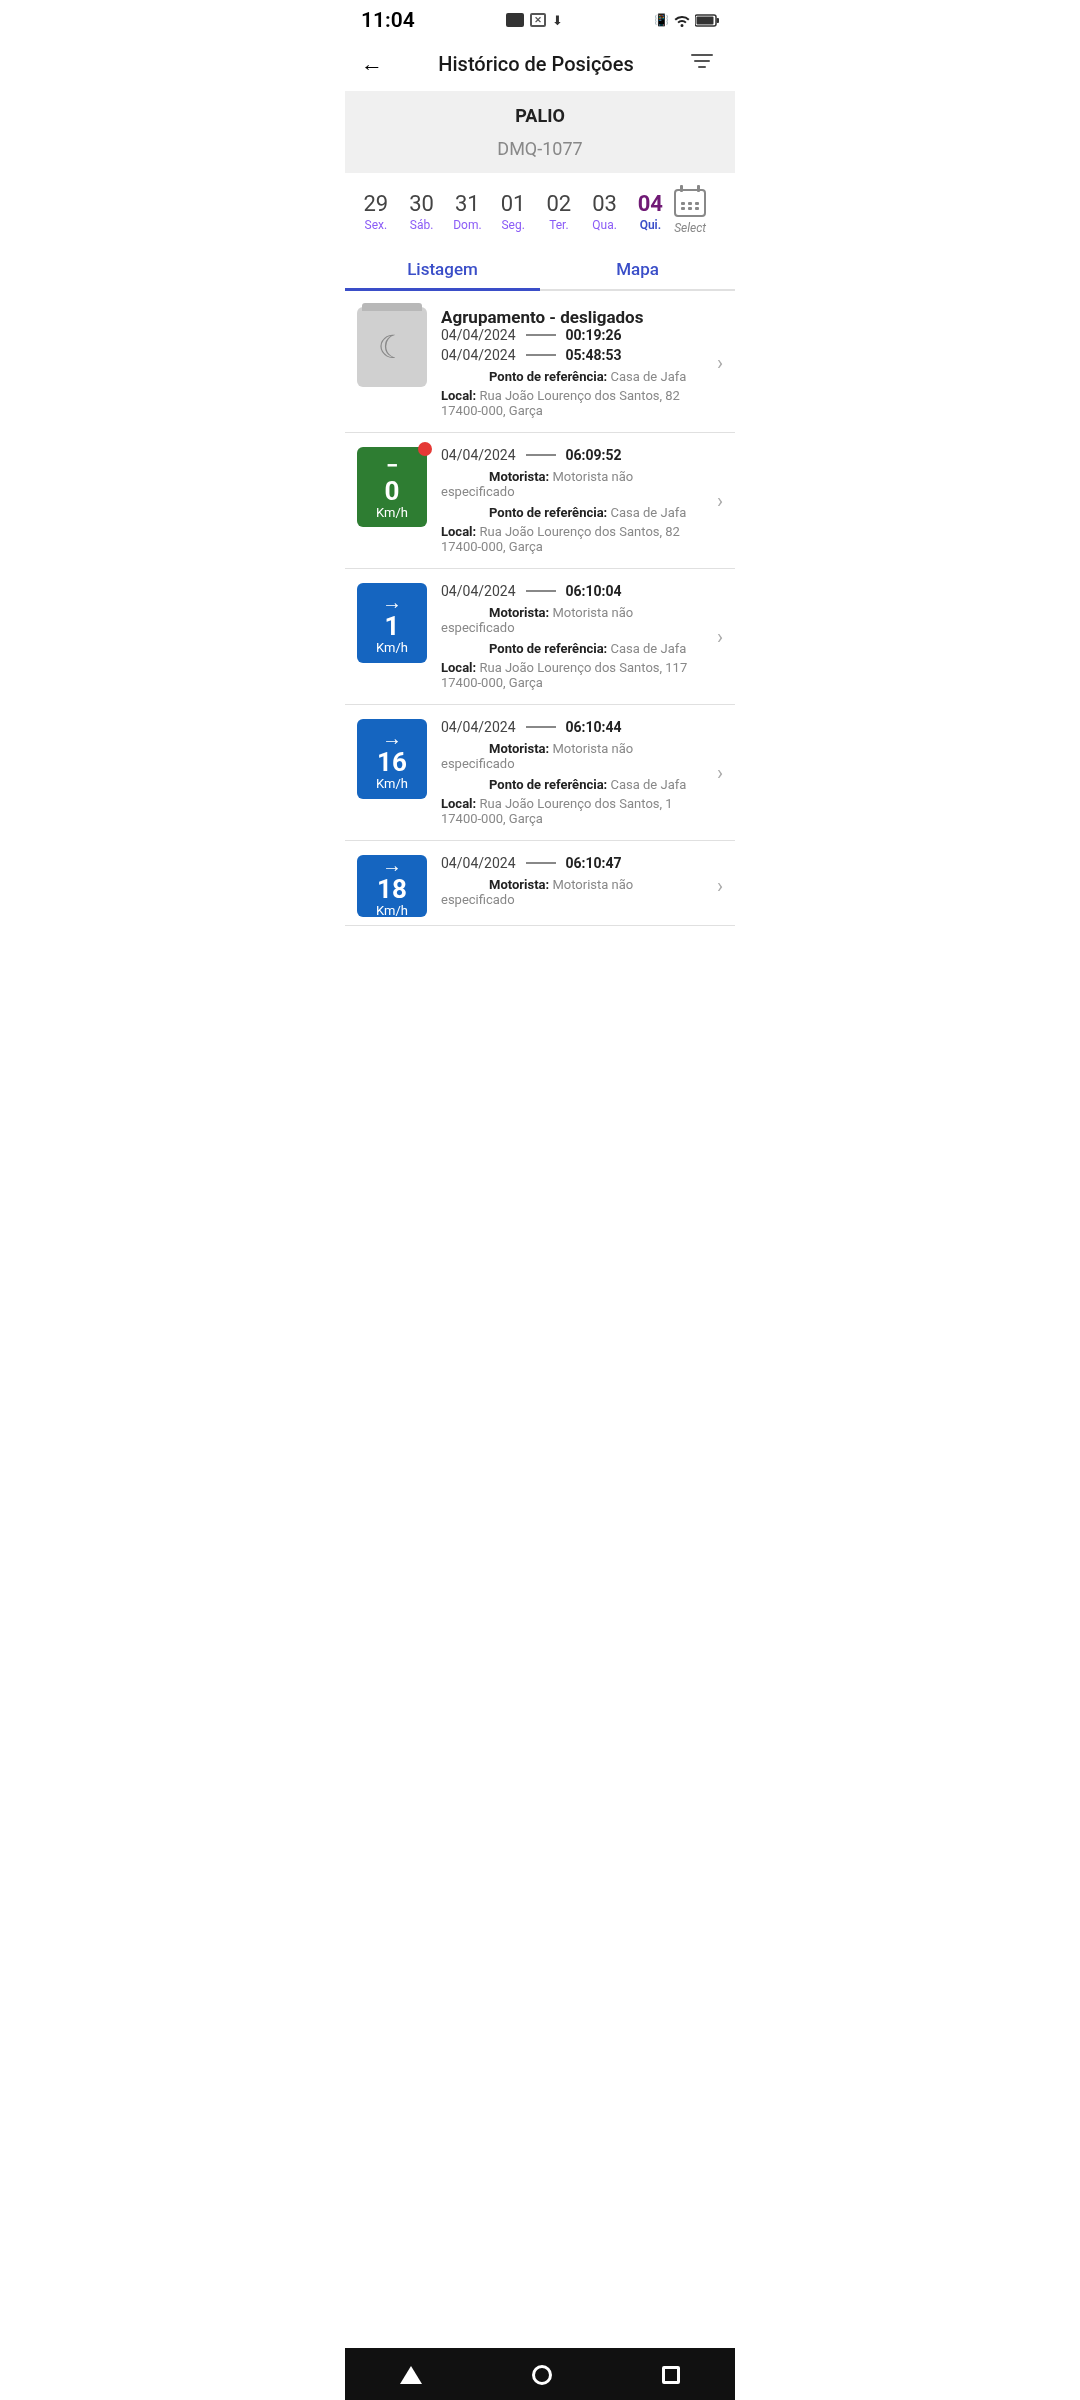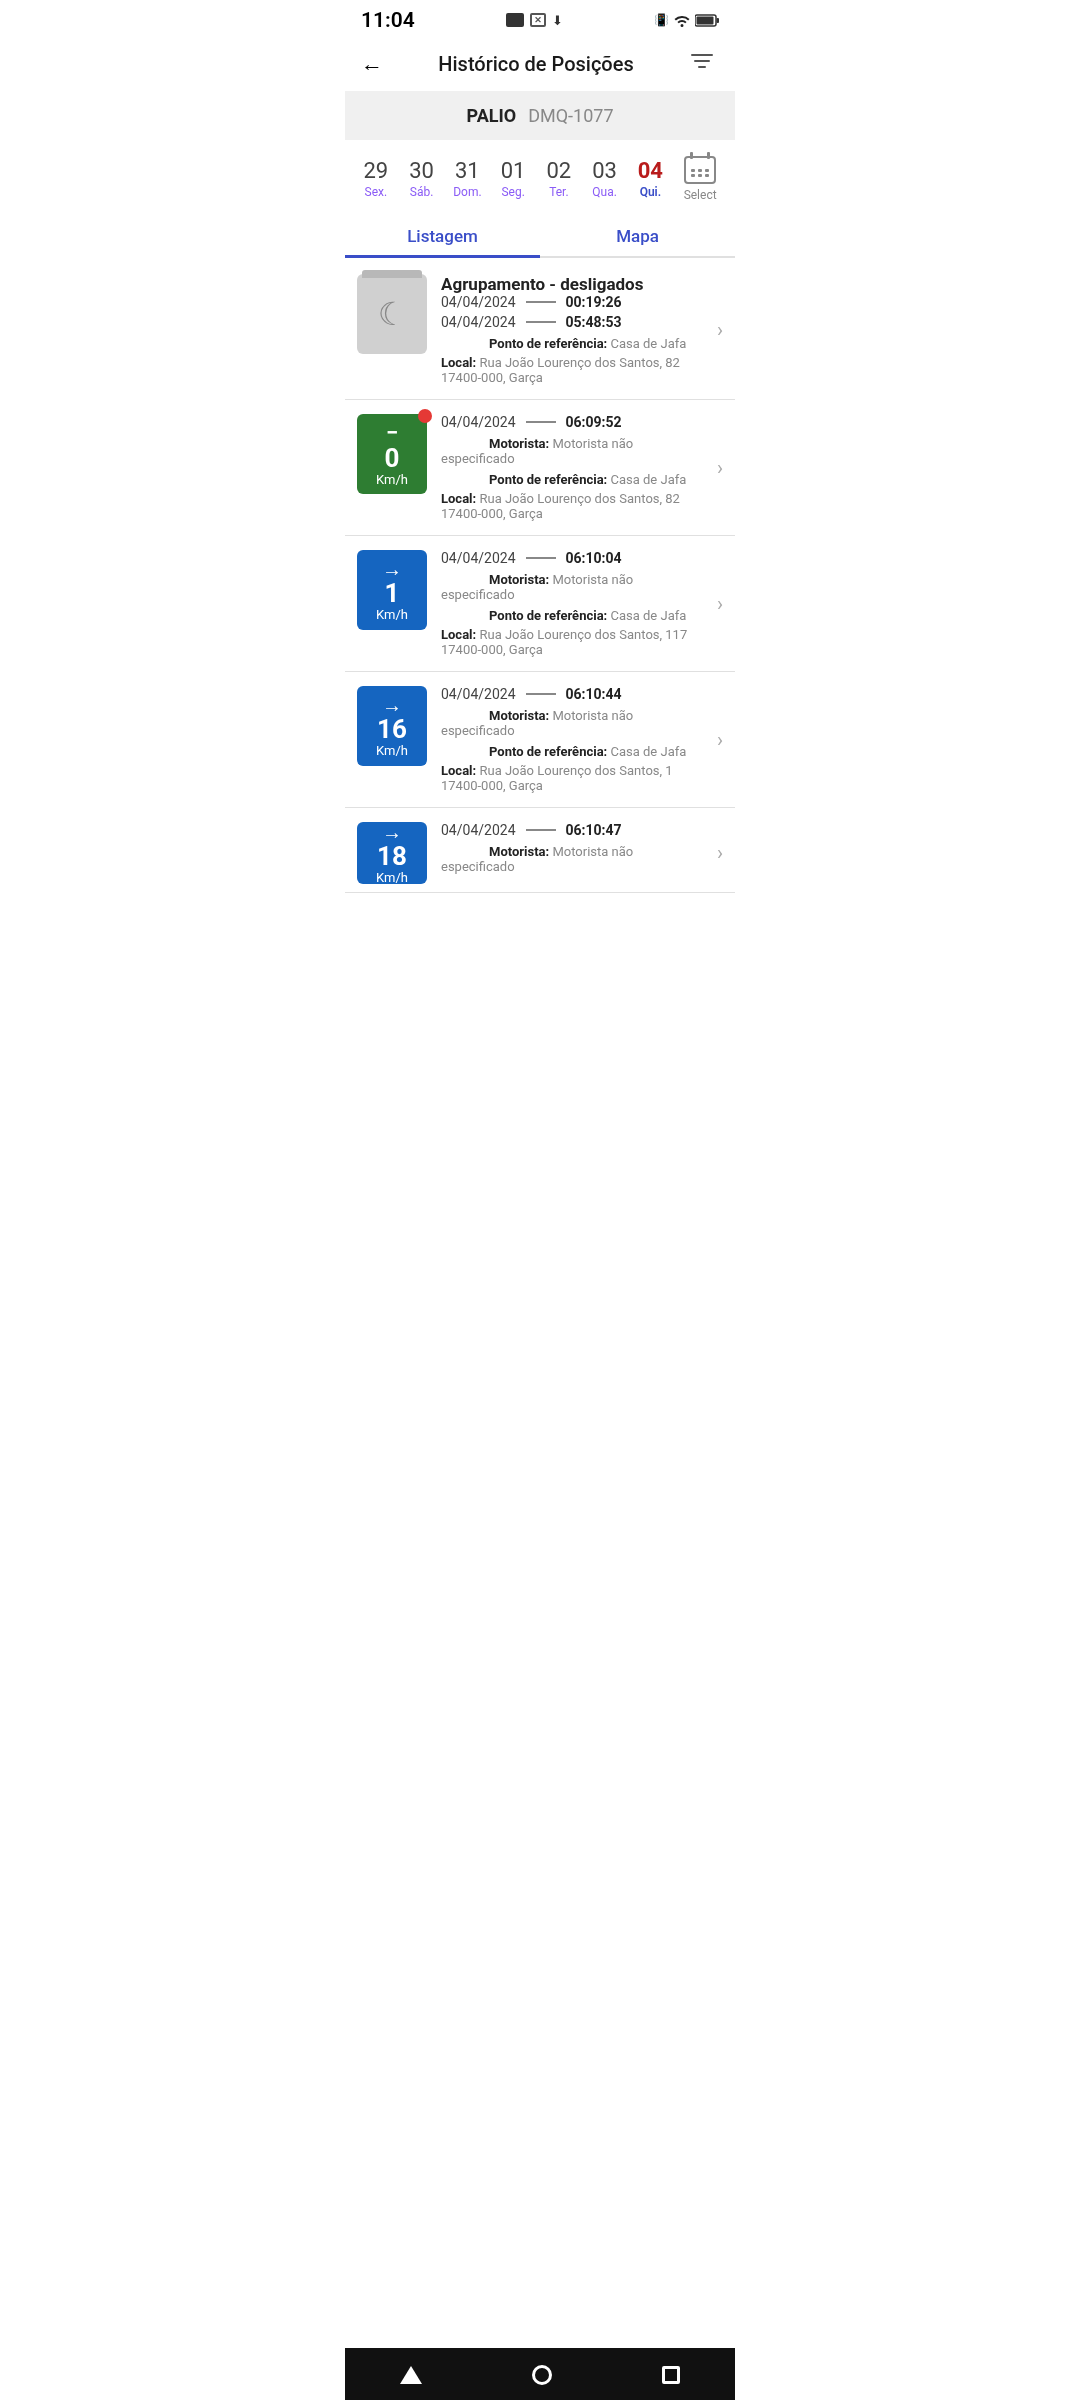--- a/index.html
+++ b/index.html
@@ -72,20 +72,21 @@
     }
 
     
     .vehicle-bar {
       background: #f0f0f0;
       padding: 14px 20px;
       display: flex;
       align-items: center;
       justify-content: center;
       gap: 12px;
+      flex-direction: column;
     }
     .vehicle-name {
       font-size: 18px;
       font-weight: 700;
       color: #222;
     }
     .vehicle-plate {
       font-size: 18px;
       font-weight: 400;
       color: #888;
@@ -111,33 +112,33 @@
       font-weight: 400;
       color: #444;
       line-height: 1.1;
     }
     .date-day {
       font-size: 12px;
       color: #8b5cf6;
       margin-top: 2px;
     }
     .date-item.active .date-num {
-      color: #b91c1c;
+      color: #701a75;
       font-weight: 700;
     }
     .date-item.active .date-day {
       color: #3a4ec8;
       font-weight: 600;
     }
     .date-calendar {
       display: flex;
       flex-direction: column;
-      align-items: center;
       cursor: pointer;
       min-width: 52px;
+      font-style: italic;
     }
     .calendar-icon-wrap {
       width: 32px;
       height: 28px;
       border: 2px solid #888;
       border-radius: 4px;
       display: flex;
       align-items: center;
       justify-content: center;
       position: relative;

